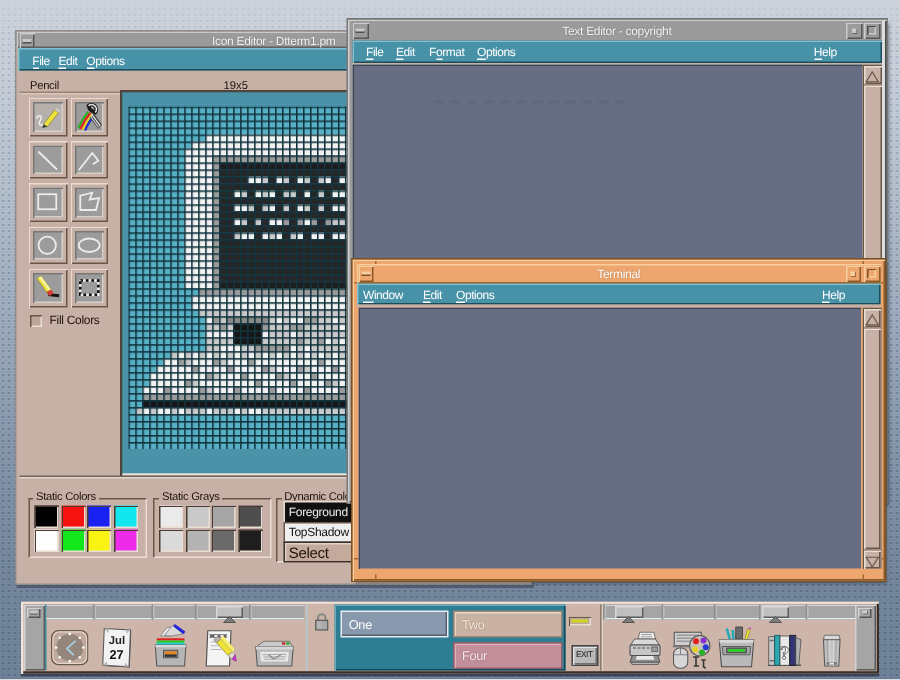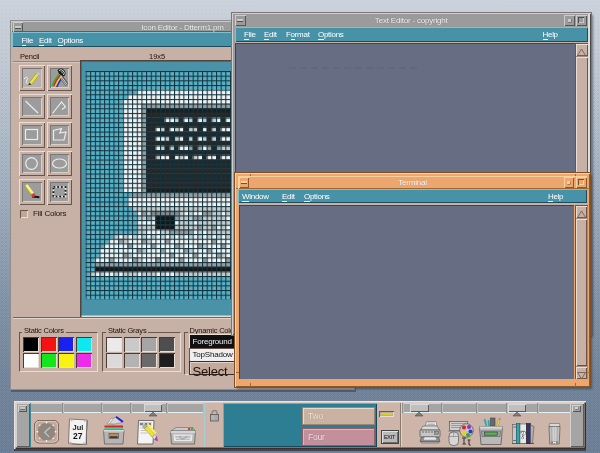--- a/index.html
+++ b/index.html
@@ -475,21 +475,21 @@
  <div class="sw" style="left:147.5px;top:316px;background:#4e4e4e"></div>
  <div class="sw" style="left:95px;top:332px;background:#dadada"></div>
  <div class="sw" style="left:112.5px;top:332px;background:#b3b3b3"></div>
  <div class="sw" style="left:130px;top:332px;background:#6a6a6a"></div>
  <div class="sw" style="left:147.5px;top:332px;background:#1e1e1e"></div>
 
  <div class="gb" style="left:173px;top:311px;width:90px;height:43px"></div>
  <div class="gl" style="left:176.5px;top:304.5px">Dynamic Colors</div>
  <div class="abs" style="left:178.5px;top:314px;width:46px;height:12.5px;background:#111;color:#eee;font-size:8px;padding:1.5px 0 0 3px;box-shadow:0 0 0 1px #e9ddd4;letter-spacing:-.2px">Foreground</div>
  <div class="abs" style="left:178.5px;top:328px;width:46px;height:11.5px;background:#efefef;color:#111;font-size:8px;padding:1px 0 0 3px;box-shadow:0 0 0 1px #6a5648;letter-spacing:-.2px">TopShadow</div>
- <div class="abs" style="left:178.5px;top:341px;width:46px;height:12px;background:#c3aa9c;color:#20130a;font-size:13px;padding:1.5px 0 0 3px;letter-spacing:-.2px;box-shadow:0 0 0 1px #3a2e26,inset 1px 1px 0 #e2d4c8">Select</div>
+ <div class="abs" style="left:178.5px;top:341px;width:46px;height:12px;background:#c3aa9c;color:#20130a;font-size:10px;padding:1.5px 0 0 3px;letter-spacing:-.2px;box-shadow:0 0 0 1px #3a2e26,inset 1px 1px 0 #e2d4c8">Select</div>
 </div>
 
 <div class="win" id="texted" style="left:232px;top:13px;width:358.5px;height:322px;background:#9b9b9b;box-shadow:0 0 0 1px #777,1.5px 2px 2px rgba(30,35,50,.5)">
  <div class="abs" style="inset:0;box-shadow:inset 1px 1px 0 #cfcfcf,inset -1px -1px 0 #4a4a4a"></div>
 
  <div class="abs" style="left:3px;top:2px;width:10.5px;height:10.5px;background:#9b9b9b;box-shadow:inset 1px 1px 0 #cdcdcd,inset -1px -1px 0 #565656">
         <div class="abs" style="left:2px;top:4px;width:6px;height:2px;background:#c9c9c9;box-shadow:0 1px 0 #4e4e4e"></div>
       </div>
  <div class="abs" style="left:332px;top:2px;width:10.5px;height:10.5px;background:#9b9b9b;box-shadow:inset 1px 1px 0 #cdcdcd,inset -1px -1px 0 #565656">
         <div class="abs" style="left:3.5px;top:3.5px;width:3px;height:3px;background:#c9c9c9;box-shadow:.5px .5px 0 #4e4e4e"></div>
@@ -601,20 +601,21 @@
           <path d="M9 2 L13 6 L5 6 Z" fill="#7d7d7d" stroke="#4e4e4e" stroke-width=".6"></path>
         </svg></div>
  <div class="abs" style="left:396px;top:3px;width:19px;height:8px;background:#bfbfbf;box-shadow:inset 1px 1px 0 #d8d8d8,inset -1px -1px 0 #5c5c5c"><svg width="18" height="8" xmlns="http://www.w3.org/2000/svg">
           <path d="M9 2 L13 6 L5 6 Z" fill="#7d7d7d" stroke="#4e4e4e" stroke-width=".6"></path>
         </svg></div>
  <div class="abs" style="left:494px;top:3px;width:18px;height:8px;background:#bfbfbf;box-shadow:inset 1px 1px 0 #d8d8d8,inset -1px -1px 0 #5c5c5c"><svg width="18" height="8" xmlns="http://www.w3.org/2000/svg">
           <path d="M9 2 L13 6 L5 6 Z" fill="#7d7d7d" stroke="#4e4e4e" stroke-width=".6"></path>
         </svg></div>
 
  <div class="abs" style="left:209px;top:2px;width:154px;height:44px;background:#2e7e93;box-shadow:inset 1px 1px 0 #68aebf,inset -1px -1px 0 #14485a"></div>
+ <div class="abs" style="left:213.5px;top:7px;width:70.5px;height:16px;background:#8999ad;box-shadow:0 0 0 1px #e8ecf2,inset -1px -1px 0 #55616f;color:#fff;font-size:8.5px;padding:3px 0 0 5px;letter-spacing:-.2px">One</div>
  <div class="abs" style="left:289px;top:7px;width:70.5px;height:16px;background:#c9b2a2;box-shadow:0 0 0 1px #9a8574,inset 1px 1px 0 #ead9c8;color:#f6ebdf;font-size:8.5px;padding:3px 0 0 5px;letter-spacing:-.2px;text-shadow:0 0 1px #8a7462">Two</div>
  <div class="abs" style="left:289px;top:27.5px;width:70.5px;height:16px;background:#c38f9a;box-shadow:0 0 0 1px #8f5f6a,inset 1px 1px 0 #dfb3bc;color:#f8eef0;font-size:8.5px;padding:3px 0 0 5px;letter-spacing:-.2px;text-shadow:0 0 1px #7a4a55">Four</div>
 
  <div class="abs" style="left:195px;top:7px;width:11px;height:13px">
   <svg width="11" height="13" xmlns="http://www.w3.org/2000/svg">
           <path d="M3 6 V4 a2.5 2.5 0 0 1 5 0 V6" fill="none" stroke="#8a8a8a" stroke-width="1.4"></path>
           <rect x="1.5" y="5.5" width="8" height="6.5" fill="#a9a9a9" stroke="#4e4e4e" stroke-width=".7"></rect>
           <rect x="2.3" y="6.3" width="3" height="4.5" fill="#b5b5b5"></rect>
         </svg>
  </div>

